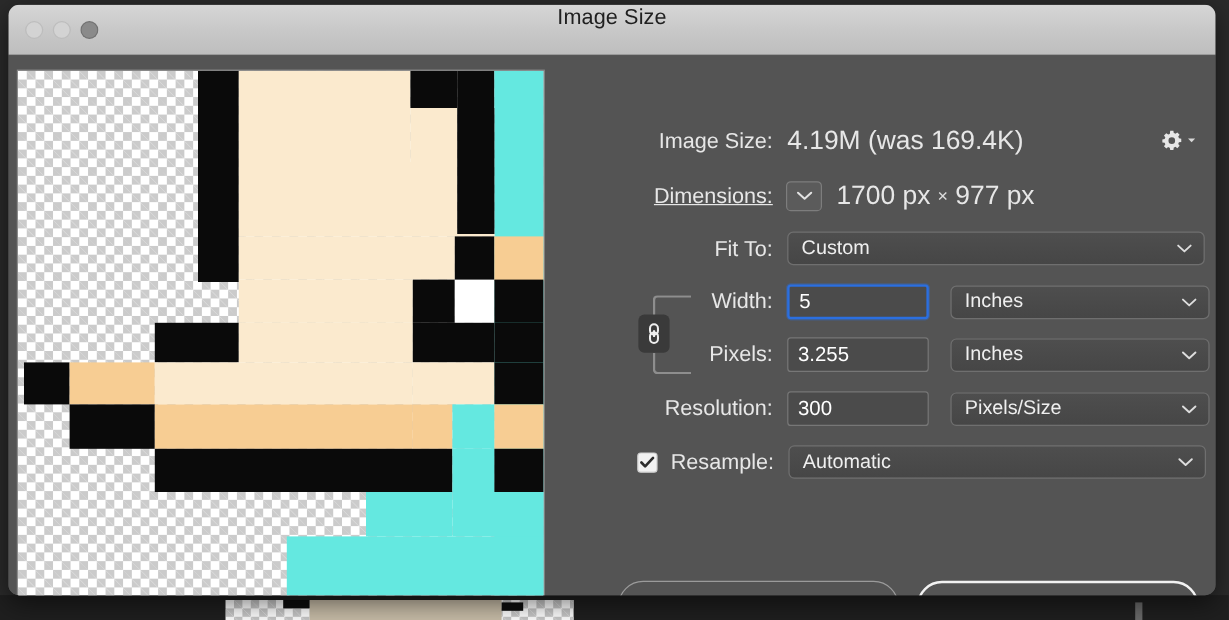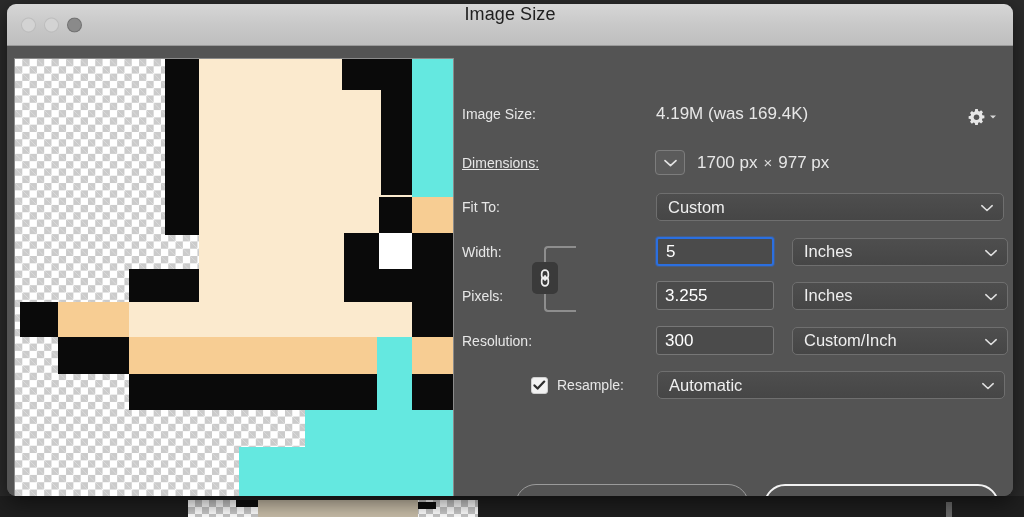--- a/index.html
+++ b/index.html
@@ -171,28 +171,28 @@
     height: 451px;
   }
 
   .row {
     position: absolute;
     display: flex;
     align-items: center;
   }
   .lbl {
     color: #e7e7e7;
-    font-size: 14px;
-    text-align: left;
+    font-size: 18px;
+    text-align: right;
     user-select: none;
     white-space: nowrap;
   }
   .val {
     color: #e7e7e7;
-    font-size: 17px;
+    font-size: 22px;
     white-space: nowrap;
     user-select: none;
   }
 
   
   .row-imagesize { left: 0; top: 58px; width: 551px; }
   .row-imagesize .lbl { width: 182px; margin-right: 12px; }
 
   .gear-btn {
     position: absolute;
@@ -522,21 +522,21 @@
             </span>
           </div>
         </div>
 
         <div class="row row-res">
           <div class="lbl">Resolution:</div>
           <div class="tfield">
             <span>300</span>
           </div>
           <div class="select select-unit">
-            <span>Custom/Inch</span>
+            <span>Pixels/Size</span>
             <span class="chev">
               <svg width="14" height="9" viewBox="0 0 14 9" aria-hidden="true">
                 <path d="M1.8 2.2 L7 7 L12.2 2.2" fill="none" stroke="#dddddd" stroke-width="1.6" stroke-linecap="round" stroke-linejoin="round"></path>
               </svg>
             </span>
           </div>
         </div>
 
         <div class="row row-resample">
           <div class="checkbox">

